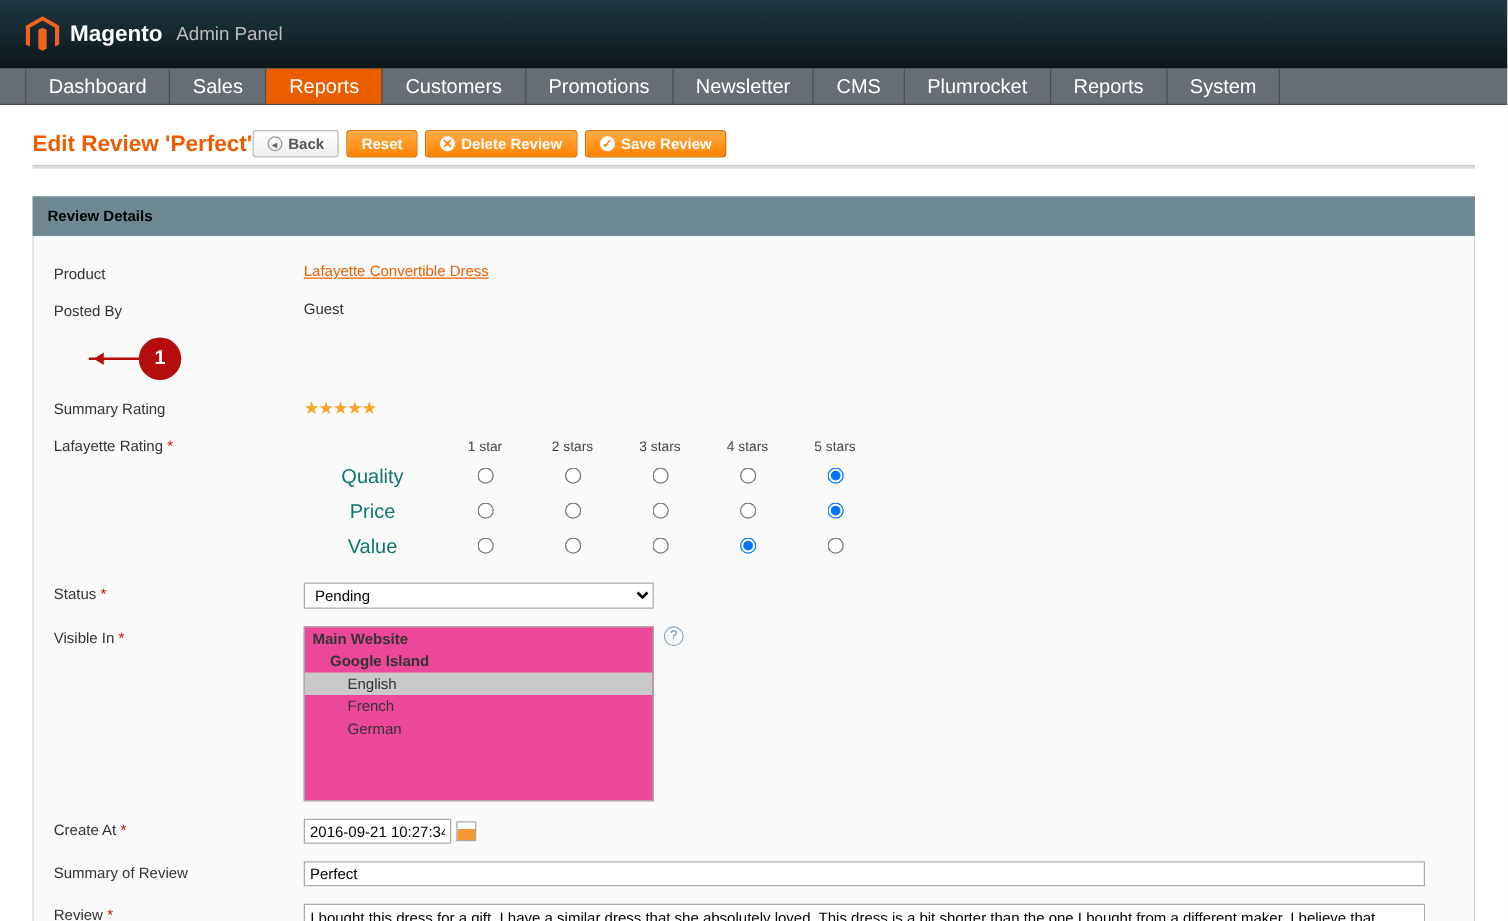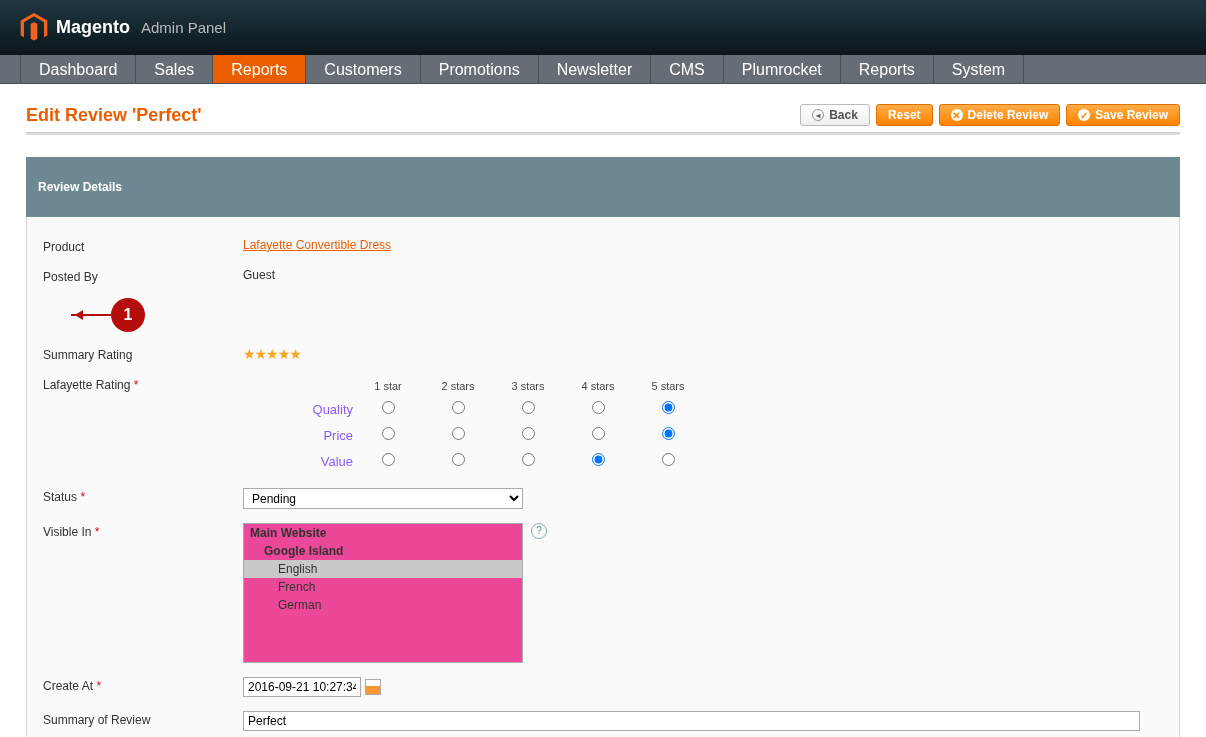--- a/index.html
+++ b/index.html
@@ -15,31 +15,31 @@
 .login-info{color:#ccc;font-size:11px}
 .login-info a{color:#f79833;text-decoration:underline}
 .divider-v{color:#888;margin:0 6px}
 
 .navbar{background:#676d74;border-bottom:1px solid #4a4e53;height:29px;display:flex;padding:0 20px}
 .nav-item{padding:0 18px;line-height:29px;color:#fff;font-size:16px;border-right:1px solid #4a4e53;cursor:pointer}
 .nav-item.first{border-left:1px solid #4a4e53}
 .nav-item.active{background:#eb5e00}
 
 .content{padding:0 26px}
-.page-head{display:flex;align-items:center;justify-content:space-between;padding:20px 0 6px}
+.page-head{display:flex;align-items:center;justify-content:flex-start;padding:20px 0 6px}
 .page-title{color:#eb5e00;font-size:18px;font-weight:bold}
 .btns{display:flex;gap:6px}
 .btn{display:inline-flex;align-items:center;gap:5px;padding:3px 11px;border-radius:3px;font-size:12px;font-weight:bold;cursor:pointer;border:1px solid}
 .btn-back{background:linear-gradient(#fff,#eee);color:#555;border-color:#bbb}
 .btn-back .ic{width:12px;height:12px;border-radius:50%;border:1px solid #999;display:inline-flex;align-items:center;justify-content:center;font-size:8px;color:#666}
 .btn-orange{background:linear-gradient(#ffac47,#ff8300);color:#fff;border-color:#e07000}
 .btn-orange .ic{width:12px;height:12px;border-radius:50%;background:#fff;color:#ff8300;display:inline-flex;align-items:center;justify-content:center;font-size:10px;font-weight:bold}
 .hr{height:3px;background:#ddd;border-top:1px solid #ccc;margin-bottom:22px}
 
-.section-head{background:#6f8992;color:#ffffff;font-weight:bold;padding:23px 12px;font-size:12px}
+.section-head{background:#6f8992;color:#000000;font-weight:bold;padding:9px 12px;font-size:12px}
 .section-body{border:1px solid #d6d6d6;border-top:none;padding:14px 16px 20px;background:#fafafa}
 
 .row{display:flex;align-items:flex-start;padding:7px 0;font-size:12px}
 .lbl{width:200px;color:#333;padding-top:2px}
 .req{color:#d40707}
 .val{flex:1;color:#333}
 .link{color:#eb5e00;text-decoration:underline}
 
 .highlight-box{border:3px solid #b50c0c;padding:3px 4px;margin:-2px 0 -2px -6px;display:inline-block;width:370px}
 .highlight-inner{display:flex}
@@ -48,21 +48,21 @@
 .arrow-line:before{content:'';position:absolute;left:-1px;top:-4px;border:5px solid transparent;border-right:8px solid #b50c0c}
 .circle{width:34px;height:34px;border-radius:50%;background:#b50c0c;color:#fff;display:flex;align-items:center;justify-content:center;font-size:16px;font-weight:bold;margin-left:-2px}
 
 .stars{color:#f6a623;font-size:14px;letter-spacing:-1px}
 
 .rating-table{margin-left:0}
 .rating-head,.rating-row{display:flex;align-items:center}
 .rating-head div{width:70px;text-align:center;font-size:11px;color:#444;padding:4px 0}
 .rating-head div:first-child{width:110px;text-align:left}
 .rating-row div{width:70px;text-align:center;padding:5px 0}
-.rating-row div:first-child{width:110px;text-align:right;font-size:13px;color:#8b5cf6}
+.rating-row div:first-child{width:110px;text-align:center;font-size:16px;color:#0f766e}
 input[type=radio]{cursor:pointer}
 
 .inp,.sel,.txa{border:1px solid #aaa;padding:2px 4px;font-size:12px;font-family:inherit}
 .sel{width:280px;height:21px;background:#fff}
 .listbox{width:280px;height:140px;border:1px solid #aaa;background:#ec4899;overflow-y:scroll;font-size:12px}
 .listbox div{padding:2px 6px}
 .listbox .l1{font-weight:bold}
 .listbox .l2{padding-left:20px;font-weight:bold}
 .listbox .l3{padding-left:34px}
 .listbox .sel-item{background:#c9c9c9}

